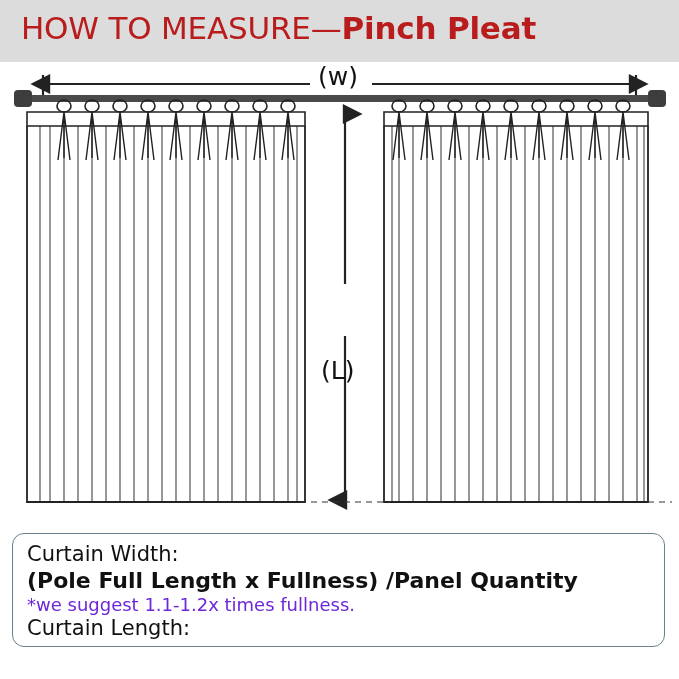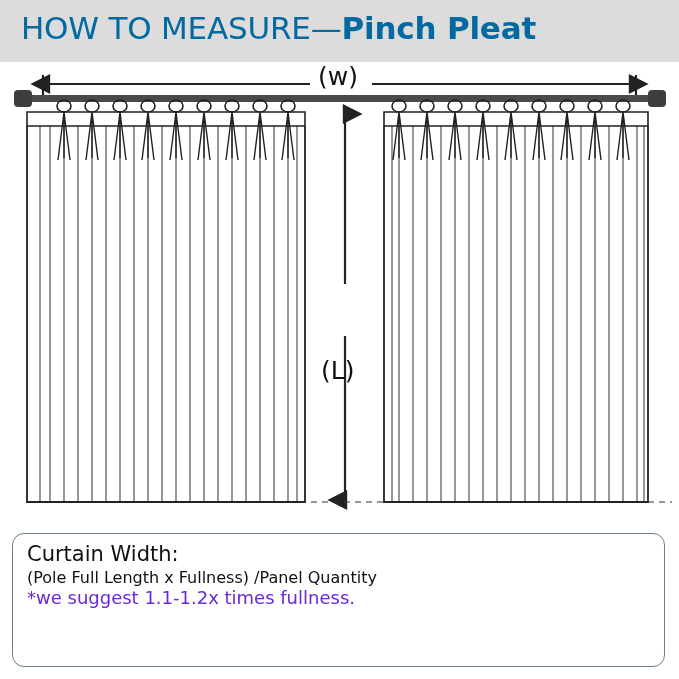--- a/index.html
+++ b/index.html
@@ -27,21 +27,21 @@
     height: 62px;
     background: #dcdcdc;
   }
   .title-text {
     position: absolute;
     left: 0;
     top: 10px;
     width: 557px;
     text-align: center;
     font-size: 31px;
-    color: #0369a1;
+    color: #b91c1c;
     letter-spacing: -0.2px;
     white-space: nowrap;
   }
   .title-text .light {
     font-weight: 400;
   }
   .title-text .bold {
     font-weight: 700;
   }
 
@@ -74,39 +74,40 @@
     left: 321px;
     top: 356px;
   }
 
   
   .info-box {
     position: absolute;
     left: 12px;
     top: 533px;
     width: 653px;
-    height: 134px;
+    height: 114px;
     border: 1px solid #6b7f8c;
     border-radius: 12px;
     background: #ffffff;
     box-sizing: border-box;
   }
   .info-inner {
     padding: 8px 14px 0 14px;
   }
   .info-line {
     color: #111111;
     line-height: 1.22;
     white-space: nowrap;
   }
   .lbl-head {
     font-size: 21px;
   }
   .lbl-sub {
-    font-size: 16px;
+    font-size: 22px;
+    font-weight: bold;
   }
   .lbl-note {
     font-size: 18px;
     color: #6d28d9;
   }
 </style>
 </head>
 <body>
 
 <div id="page">
@@ -264,16 +265,17 @@
   </div>
 
   <div class="dim-label label-w">(w)</div>
   <div class="dim-label label-l">(L)</div>
 
   <div class="info-box">
     <div class="info-inner">
       <div class="info-line lbl-head">Curtain Width:</div>
       <div class="info-line lbl-sub">(Pole Full Length x Fullness) /Panel Quantity</div>
       <div class="info-line lbl-note">*we suggest 1.1-1.2x times fullness.</div>
+      <div class="info-line lbl-head">Curtain Length:</div>
     </div>
   </div>
 
 </div>
 
 </body></html>

